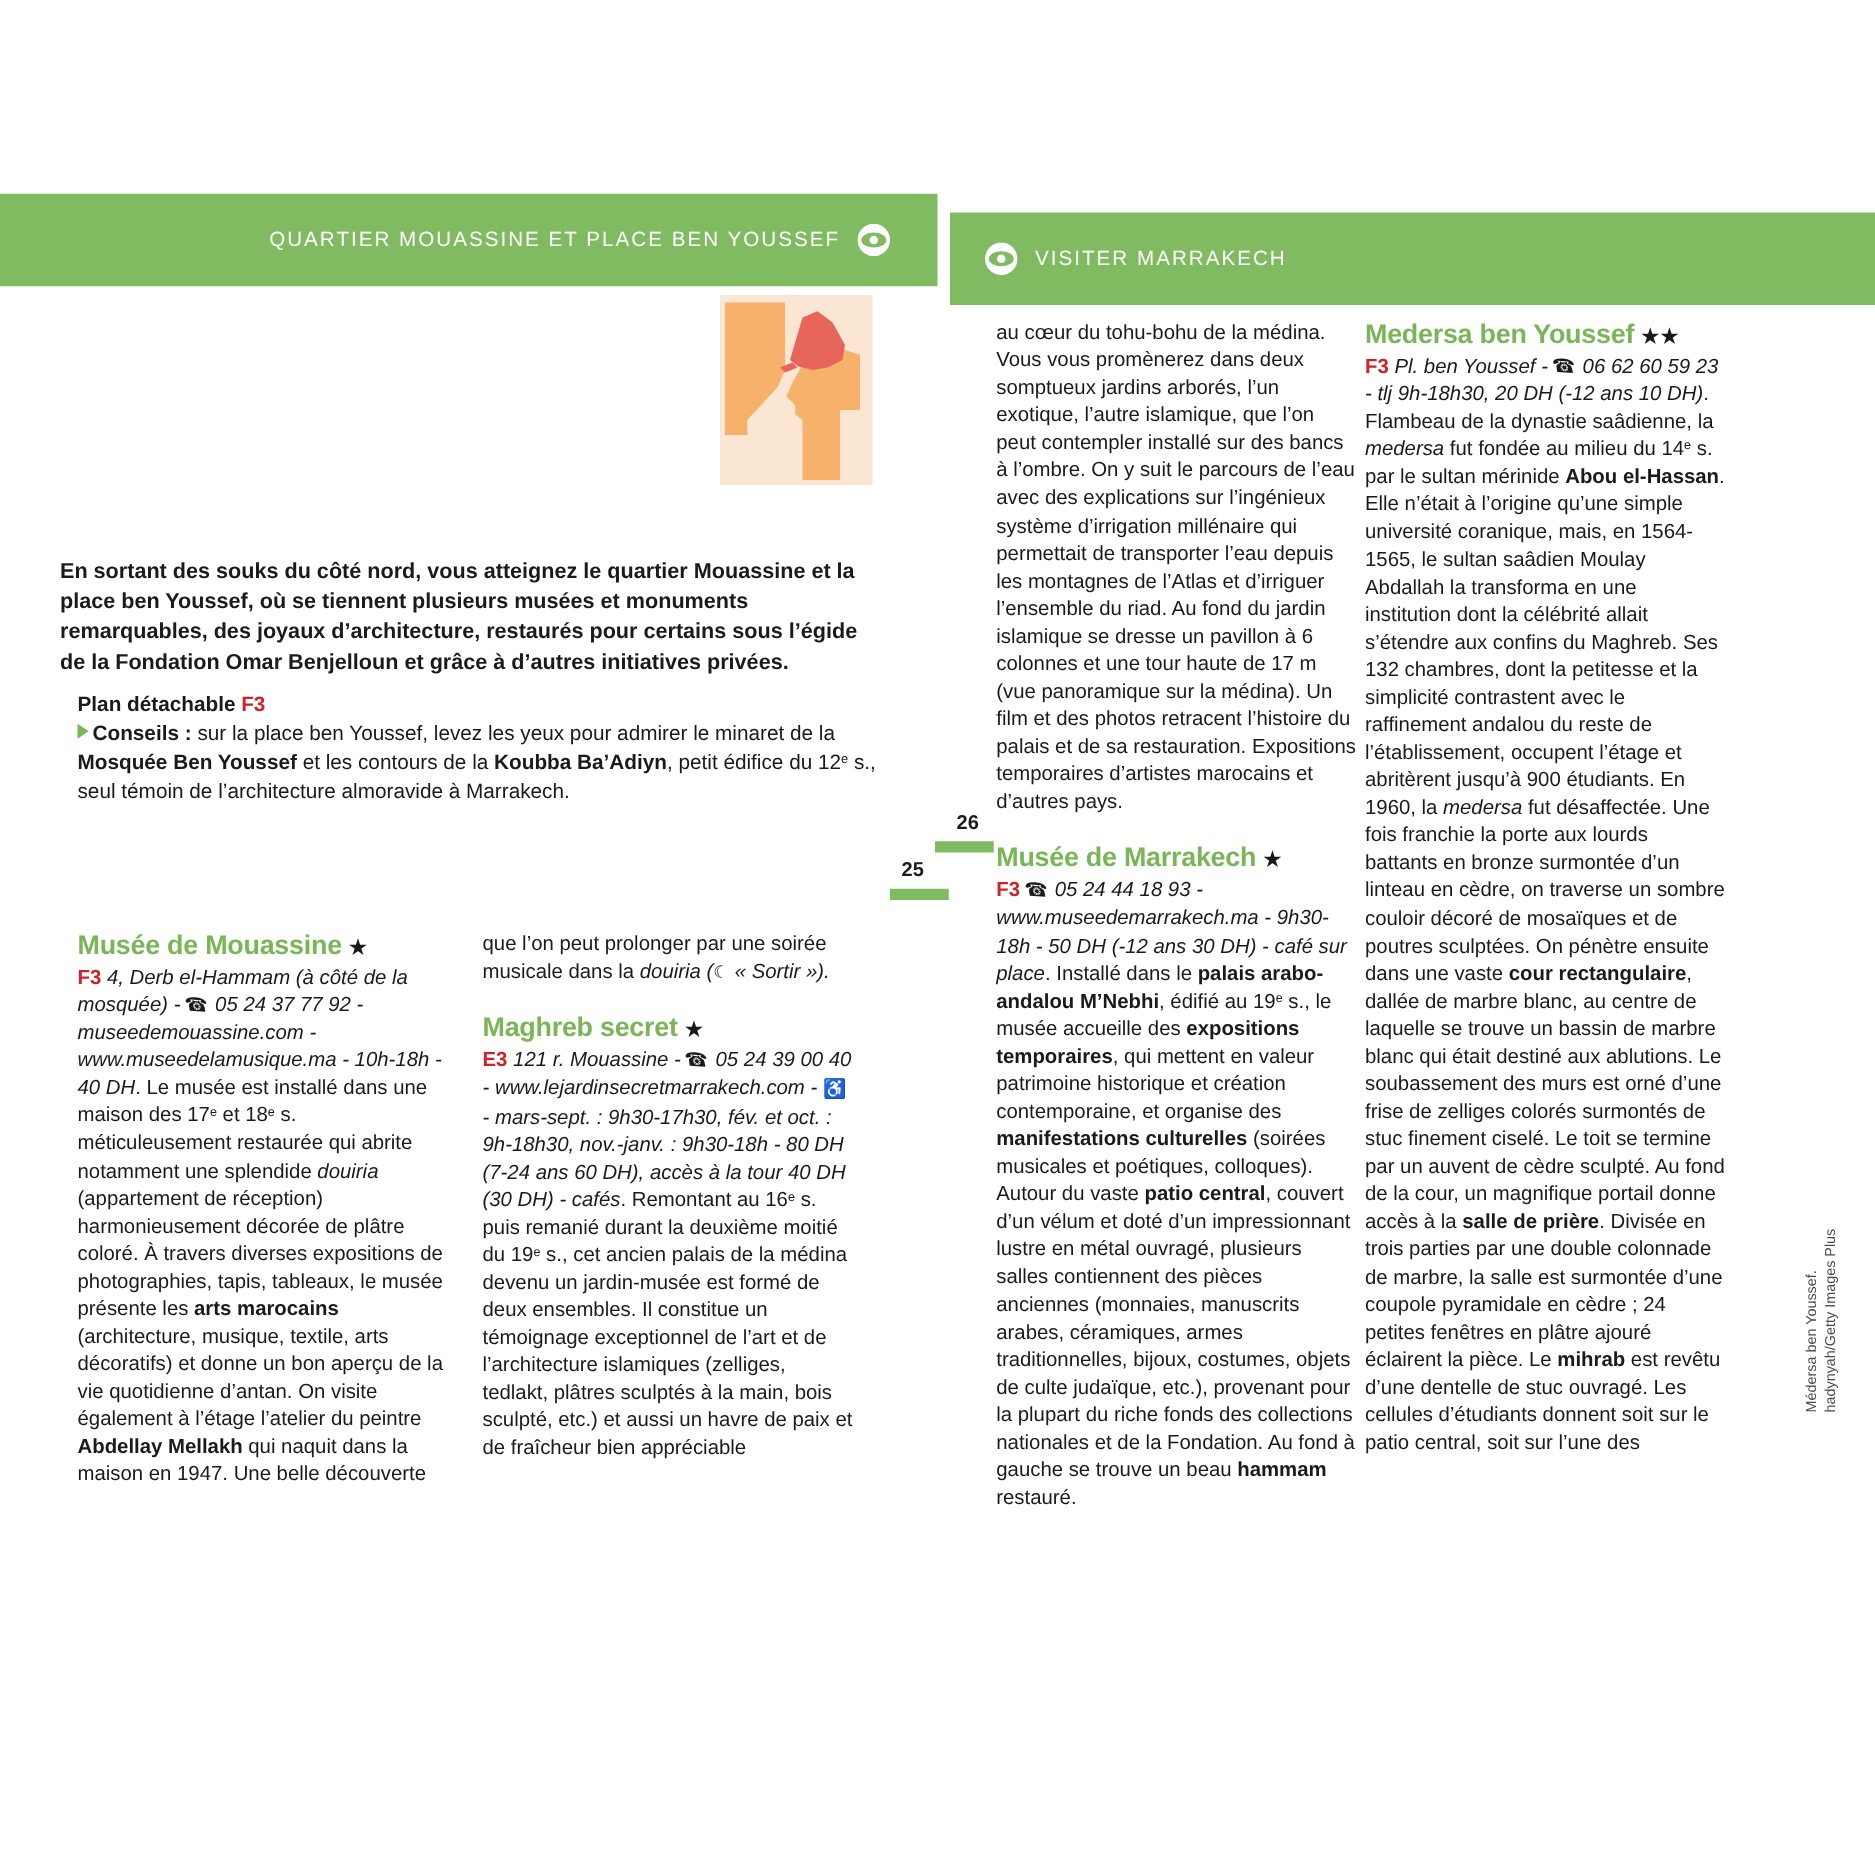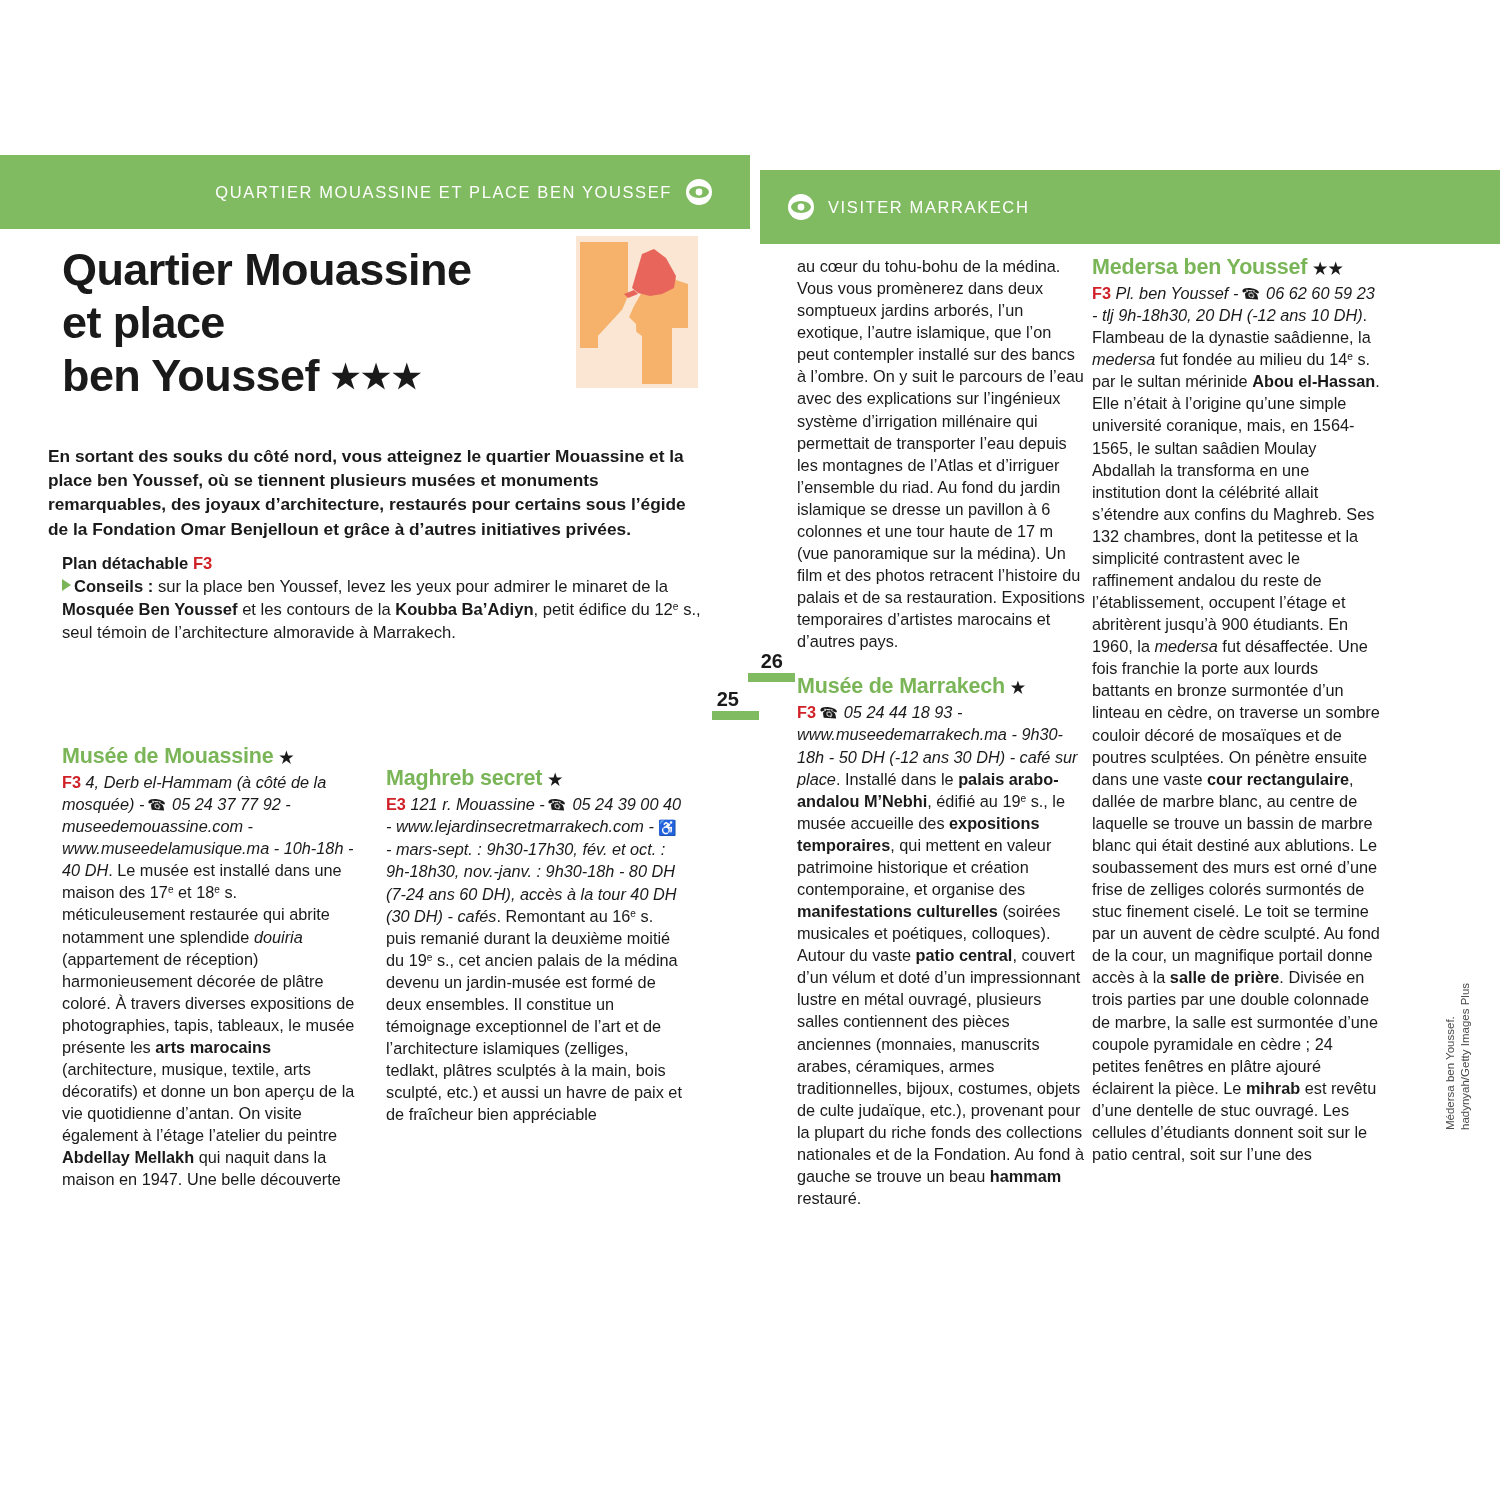--- a/index.html
+++ b/index.html
@@ -91,21 +91,21 @@
     border-top: 6px solid transparent;
     border-bottom: 6px solid transparent;
     margin-right: 3px;
     vertical-align: 1px;
   }
   .b { font-weight: 700; }
   .i { font-style: italic; }
   .red { color: #cf2127; font-weight: 700; }
 
   
-  .pgnum { position: absolute; font-weight: 700; font-size: 20px; color: #1a1a1a; text-align: right; }
+  .pgnum { position: absolute; font-weight: 700; font-size: 16px; color: #1a1a1a; text-align: right; }
   .pgbar { position: absolute; height: 9px; background: #80bb62; }
   .pg25      { left: 701px; top: 688px; width: 38px; }
   .pg25-bar  { left: 712px; top: 711px; width: 47px; }
   .pg26      { left: 745px; top: 650px; width: 38px; }
   .pg26-bar  { left: 748px; top: 673px; width: 47px; }
 
   
   .col {
     position: absolute;
     font-size: 16.3px;
@@ -175,26 +175,20 @@
     <span class="hdr-text">QUARTIER MOUASSINE ET PLACE BEN YOUSSEF</span>
     <span class="eye">
       <svg width="26" height="26" viewBox="0 0 26 26">
         <circle cx="13" cy="13" r="13" fill="#ffffff"></circle>
         <ellipse cx="13" cy="13" rx="10" ry="6" fill="#80bb62"></ellipse>
         <circle cx="13" cy="13" r="3.4" fill="#ffffff"></circle>
       </svg>
     </span>
   </div>
 
-  <h1 class="title">
-    <span>Quartier Mouassine</span><br>
-    <span>et place</span><br>
-    <span>ben Youssef</span>
-    <span class="stars">★★★</span>
-  </h1>
 
   <div class="map-thumb">
     <svg width="122" height="152" viewBox="0 0 122 152">
       <rect x="0" y="0" width="122" height="152" fill="#fae6d2"></rect>
       <path d="M4 6 L52 6 L52 60 L46 74 L22 100 L22 112 L4 112 Z" fill="#f6b26b"></path>
       <path d="M52 6 L52 58 L64 70 L82 66 L98 52 L112 56 L112 6 Z" fill="#fae6d2"></path>
       <path d="M66 56 L74 14 L86 20 L100 44 L112 48 L112 92 L96 92 L96 148 L66 148 L66 100 L50 88 L58 70 Z" fill="#f6b26b"></path>
       <path d="M22 112 L22 100 L46 74 L60 88 L62 148 L22 148 Z" fill="#fae6d2"></path>
       <path d="M56 52 L66 18 L78 13 L90 22 L100 40 L98 52 L86 58 L74 60 L62 57 Z" fill="#e8655c"></path>
       <path d="M48 58 L58 54 L62 58 L52 62 Z" fill="#e8655c"></path>
@@ -219,20 +213,21 @@
 
   <div class="col col1">
     <div class="sec-head">
       <span>Musée de Mouassine</span>
       <span class="stars">★</span>
     </div>
     <div class="para"><span class="red">F3</span><span class="i"> </span><span class="i">4, Derb el-Hammam (à côté de la mosquée) - </span><span class="phone-ic i">☎</span><span class="i"> </span><span class="i">05 24 37 77 92</span><span class="i"> - museedemouassine.com - www.museedelamusique.ma - 10h-18h - 40 DH</span><span>. Le musée est installé dans une maison des 17</span><sup>e</sup><span> et 18</span><sup>e</sup><span> s. méticuleusement restaurée qui abrite notamment une splendide </span><span class="i">douiria</span><span> (appartement de réception) harmonieusement décorée de plâtre coloré. À travers diverses expositions de photographies, tapis, tableaux, le musée présente les </span><span class="b">arts marocains</span><span> (architecture, musique, textile, arts décoratifs) et donne un bon aperçu de la vie quotidienne d’antan. On visite également à l’étage l’atelier du peintre </span><span class="b">Abdellay Mellakh</span><span> qui naquit dans la maison en 1947. Une belle découverte</span></div>
   </div>
 
   <div class="col col2">
+    <div class="para"><span>que l’on peut prolonger par une soirée musicale dans la </span><span class="i">douiria</span><span class="i"> (</span><span class="moon-ic">☾</span><span class="i"> « Sortir »).</span></div>
 
     <div class="gap"></div>
 
     <div class="sec-head">
       <span>Maghreb secret</span>
       <span class="stars">★</span>
     </div>
     <div class="para"><span class="red">E3</span><span class="i"> </span><span class="i">121 r. Mouassine - </span><span class="phone-ic i">☎</span><span class="i"> </span><span class="i">05 24 39 00 40</span><span class="i"> - www.lejardinsecretmarrakech.com - </span><span class="wheel-ic">♿</span><span class="i"> - mars-sept. : 9h30-17h30, fév. et oct. : 9h-18h30, nov.-janv. : 9h30-18h - 80 DH (7-24 ans 60 DH), accès à la tour 40 DH (30 DH) - cafés</span><span>. Remontant au 16</span><sup>e</sup><span> s. puis remanié durant la deuxième moitié du 19</span><sup>e</sup><span> s., cet ancien palais de la médina devenu un jardin-musée est formé de deux ensembles. Il constitue un témoignage exceptionnel de l’art et de l’architecture islamiques (zelliges, tedlakt, plâtres sculptés à la main, bois sculpté, etc.) et aussi un havre de paix et de fraîcheur bien appréciable</span></div>
   </div>
 

